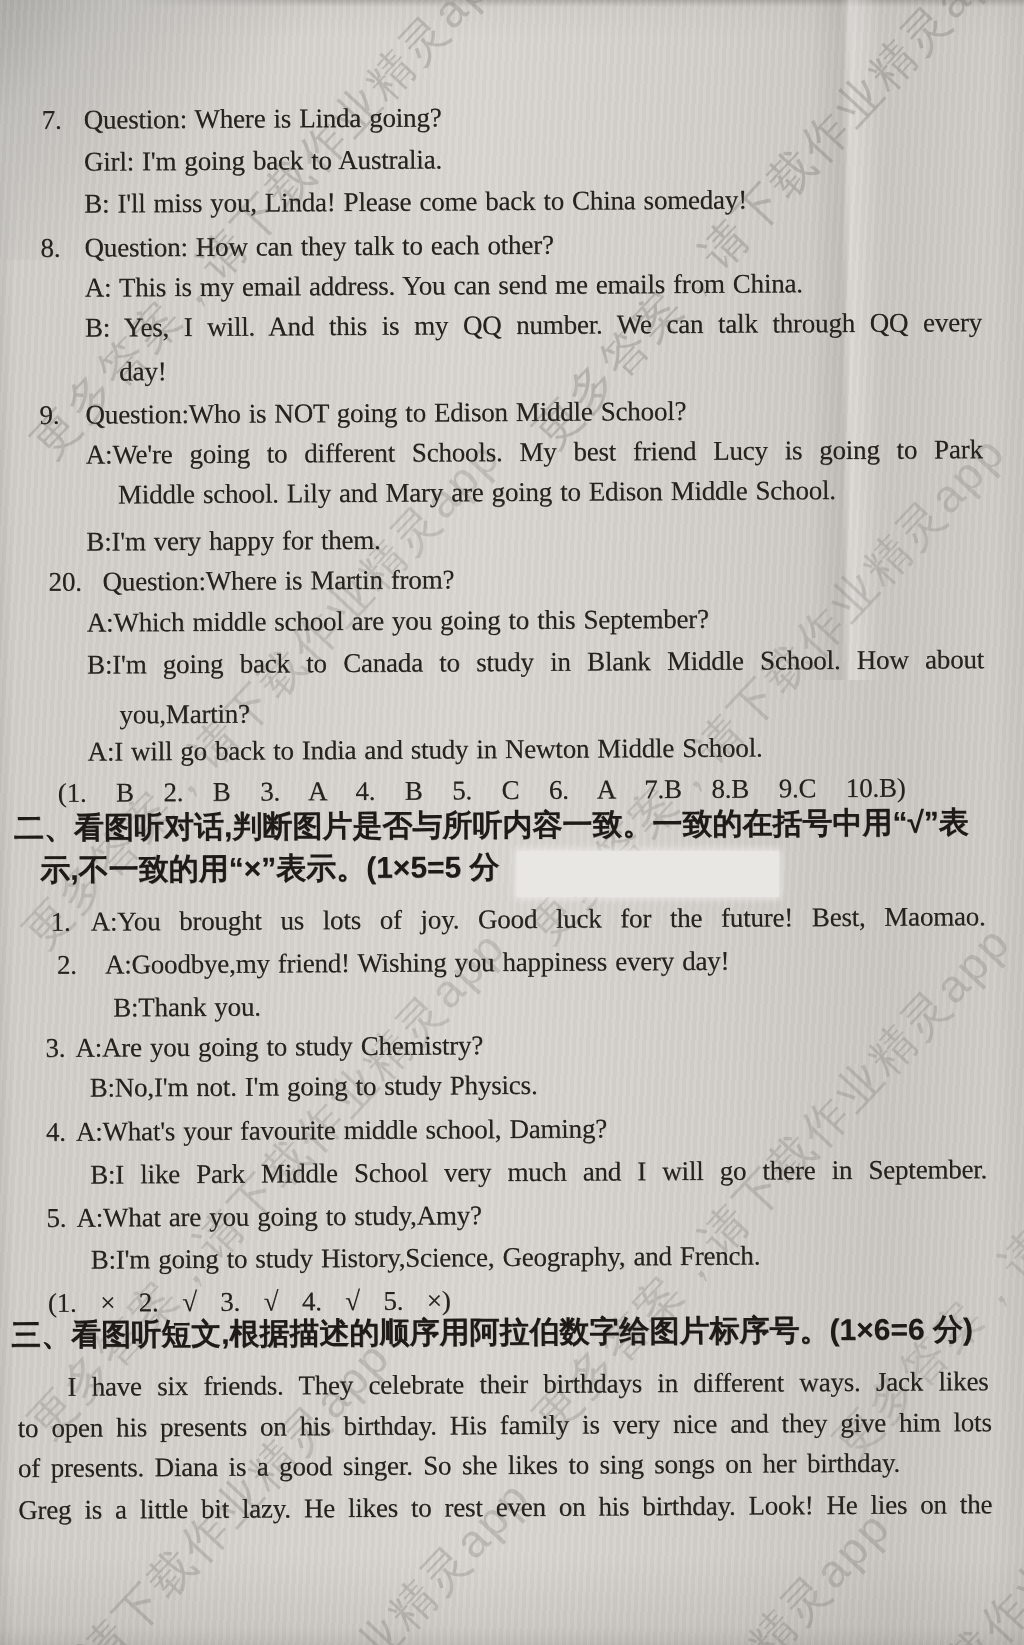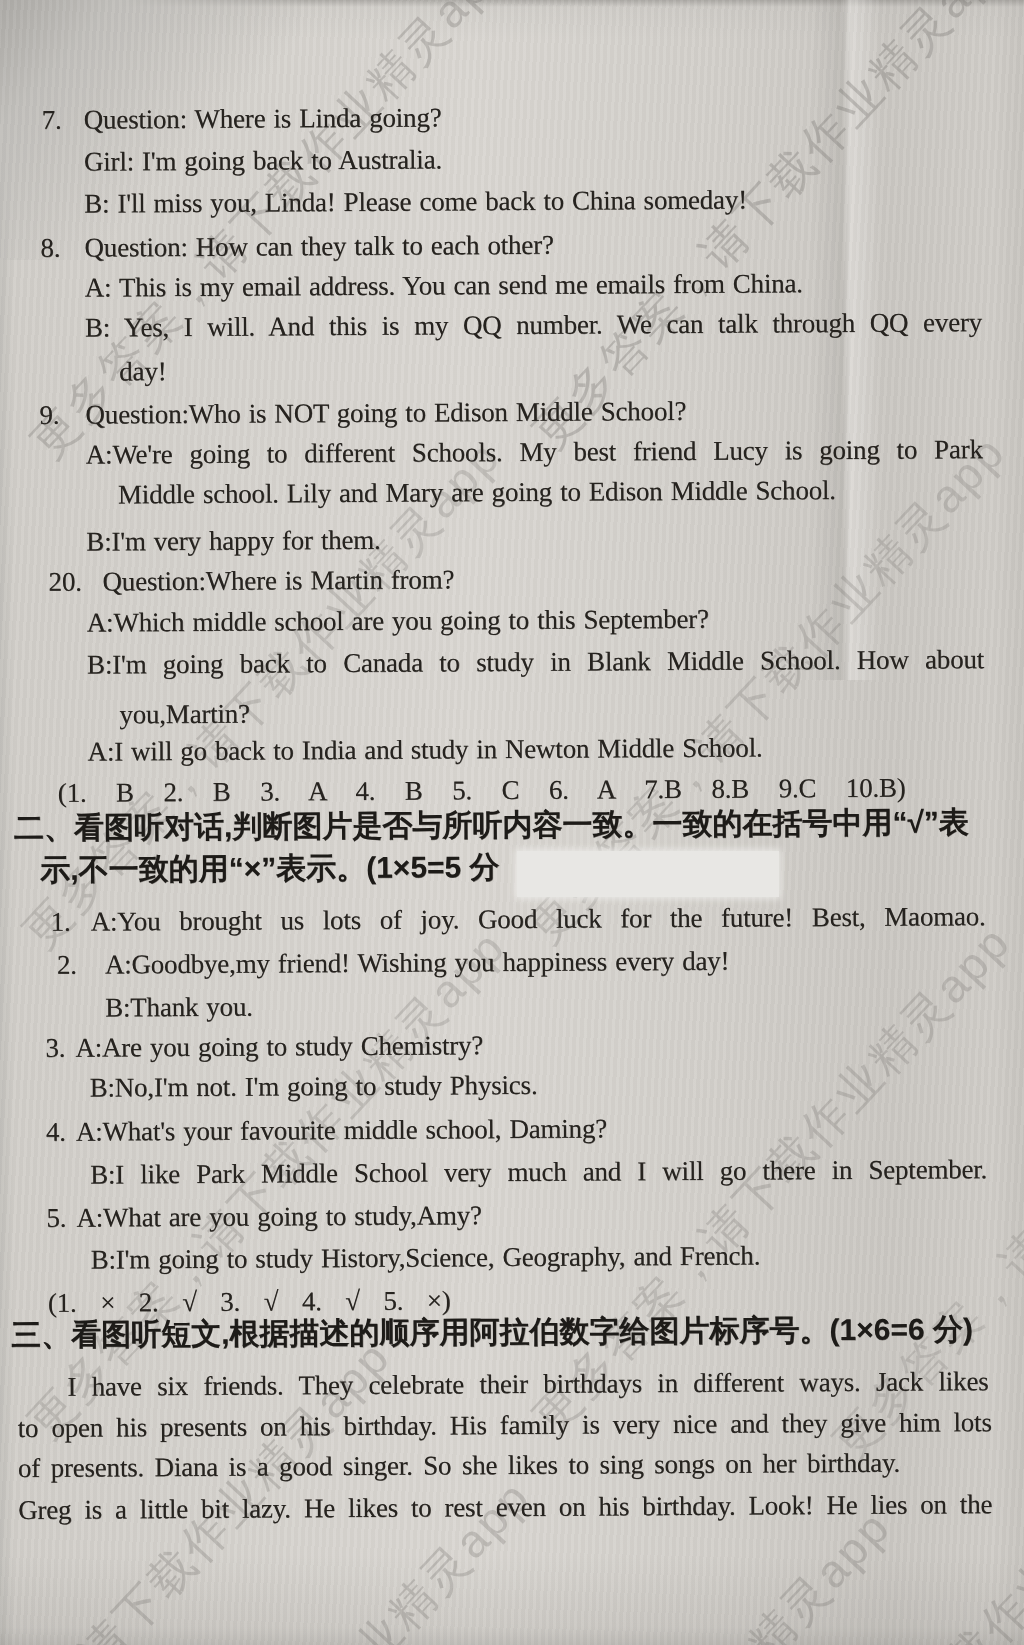--- a/index.html
+++ b/index.html
@@ -108,21 +108,21 @@
     <div class="line" style="top:732px;left:88px">A:I will go back to India and study in Newton Middle School.</div>
 
     <div class="line ans1" style="top:773px;left:58px">(1. B 2. B 3. A 4. B 5. C 6. A 7.B 8.B 9.C 10.B)</div>
 
     <div class="line hd" style="top:808px;left:14px">二、看图听对话,判断图片是否与所听内容一致。一致的在括号中用“√”表</div>
     <div class="line hd" style="top:850px;left:40px">示,不一致的用“×”表示。(1×5=5 分</div>
 
     <div class="line jst" style="top:902px;left:50px;width:935px"><span class="num" style="width:40px">1.</span><span>A:You brought us lots of joy. Good luck for the future! Best, Maomao.</span></div>
 
     <div class="line" style="top:945px;left:56px"><span class="num" style="width:48px">2.</span><span>A:Goodbye,my friend! Wishing you happiness every day!</span></div>
-    <div class="line" style="top:988px;left:104px">B:Thank you.</div>
+    <div class="line" style="top:988px;left:112px">B:Thank you.</div>
 
     <div class="line" style="top:1028px;left:44px"><span class="num" style="width:30px">3.</span><span>A:Are you going to study Chemistry?</span></div>
     <div class="line" style="top:1068px;left:88px">B:No,I'm not. I'm going to study Physics.</div>
 
     <div class="line" style="top:1112px;left:44px"><span class="num" style="width:30px">4.</span><span>A:What's your favourite middle school, Daming?</span></div>
     <div class="line jst" style="top:1155px;left:88px;width:897px">B:I like Park Middle School very much and I will go there in September.</div>
 
     <div class="line" style="top:1198px;left:44px"><span class="num" style="width:30px">5.</span><span>A:What are you going to study,Amy?</span></div>
     <div class="line" style="top:1240px;left:88px">B:I'm going to study History,Science, Geography, and French.</div>
 

